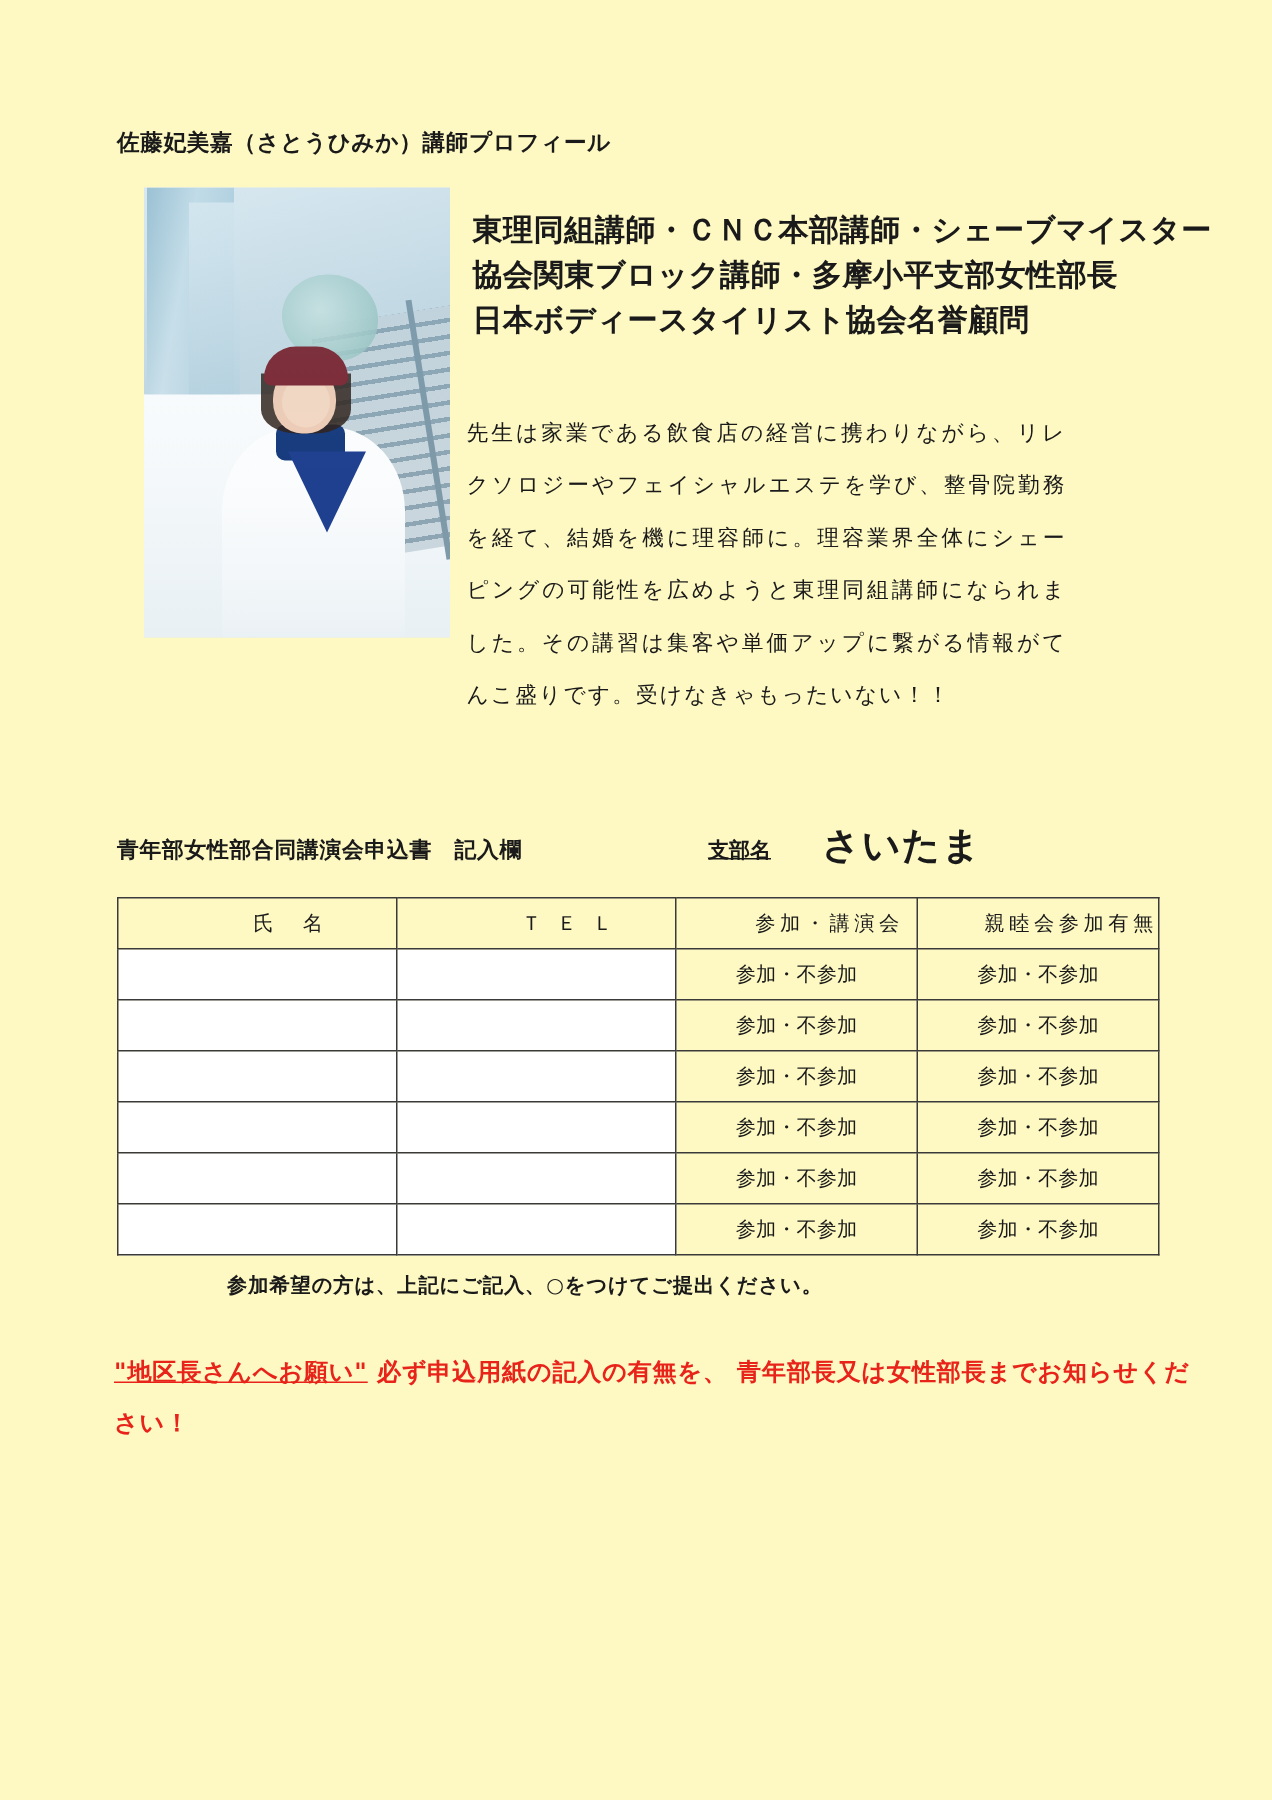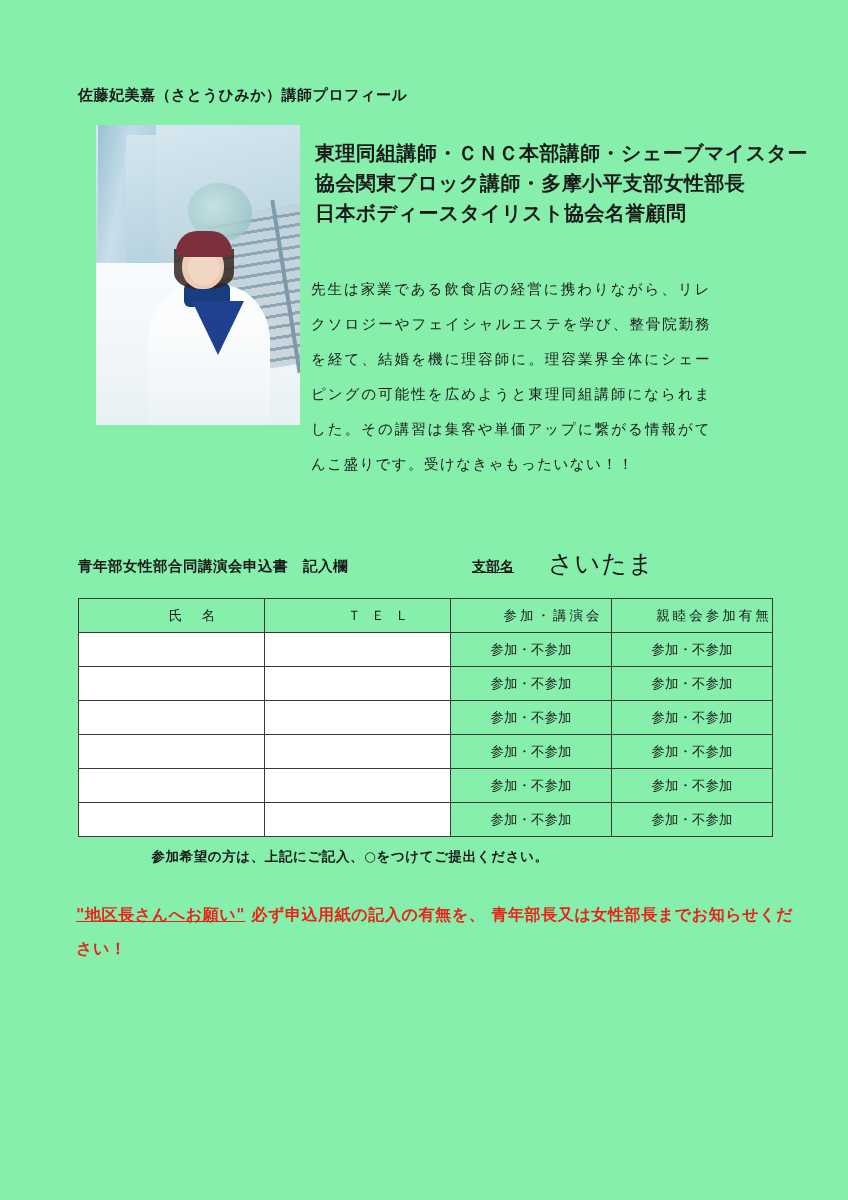--- a/index.html
+++ b/index.html
@@ -11,21 +11,21 @@
     width: 848px;
     height: 1200px;
     position: relative;
     font-family: "DejaVu Sans", "Liberation Sans", sans-serif;
     color: #1a1a1a;
     overflow: hidden;
   }
   .page {
     position: absolute;
     inset: 0;
-    background: #86efac;
+    background: #fef9c3;
   }
 
   
   .profile-title {
     position: absolute;
     left: 78px;
     top: 86px;
     font-size: 15px;
     font-weight: bold;
     letter-spacing: 0.5px;
@@ -179,21 +179,21 @@
     top: 558px;
     font-size: 14px;
     font-weight: bold;
     text-decoration: underline;
   }
   .branch-value {
     position: absolute;
     left: 548px;
     top: 547px;
     font-size: 25px;
-    font-weight: normal;
+    font-weight: bold;
     letter-spacing: 1px;
     font-family: "DejaVu Sans", sans-serif;
   }
 
   
   table.signup {
     position: absolute;
     left: 78px;
     top: 598px;
     width: 694px;

